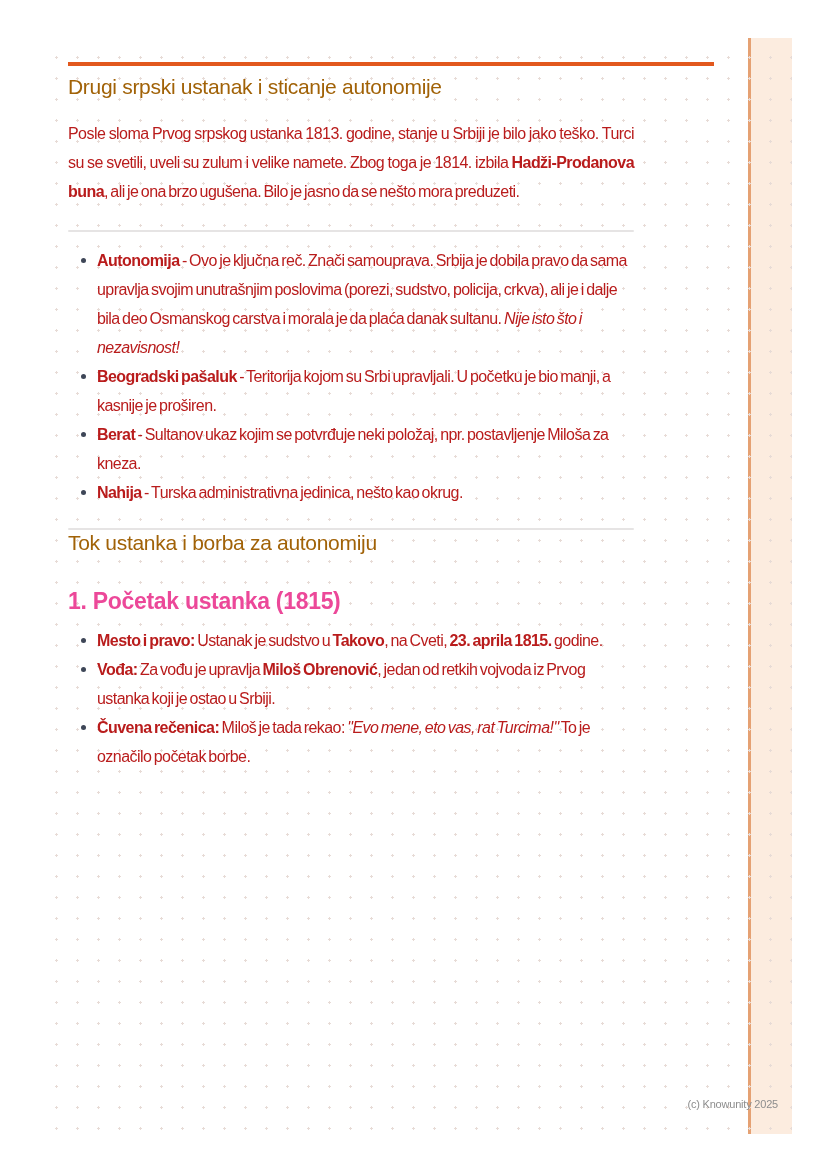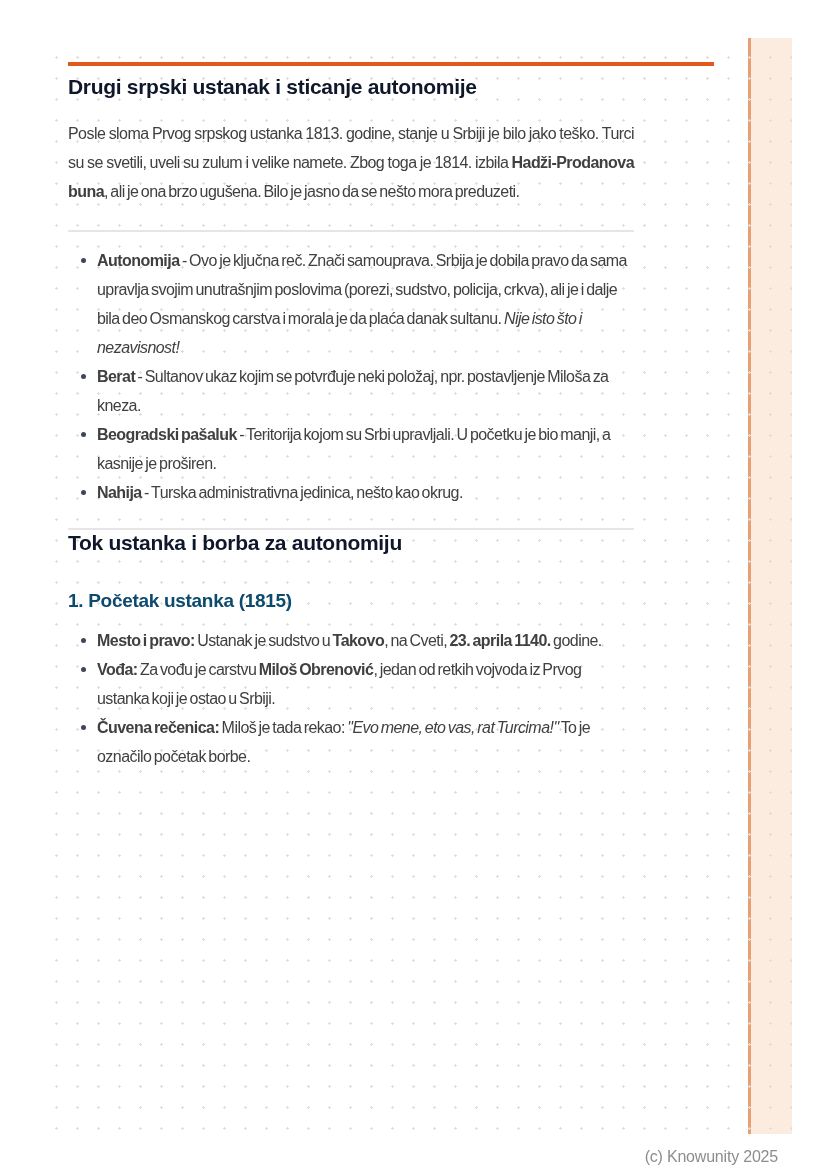--- a/index.html
+++ b/index.html
@@ -19,49 +19,49 @@
     background-size:21px 21px;background-position:8px 9px;pointer-events:none;
   }
   .content{position:absolute;left:68px;top:0;width:646px;z-index:3;}
   .doc-title{
     margin:62px 0 0 0;font-size:38px;line-height:48px;font-weight:bold;
     color:#e2581d;letter-spacing:-0.5px;
   }
   .doc-title span{display:block;}
   .title-rule{margin-top:32px;width:646px;height:4px;background:#e2581d;border:none;}
   h2.sec{
-    margin:0;font-size:21px;line-height:26px;font-weight:bold;color:#0f172a;
+    margin:0;font-size:21px;line-height:26px;font-weight:normal;color:#a16207;
     letter-spacing:-0.3px;
   }
   .sec-1{margin-top:30px;}
   .sec-2{margin-top:19px;}
   .sec-3{margin-top:22px;}
   h3.subsec{
-    margin:33px 0 0 0;font-size:19px;line-height:24px;font-weight:bold;color:#0c4a6e;
+    margin:33px 0 0 0;font-size:23px;line-height:24px;font-weight:bold;color:#ec4899;
     letter-spacing:-0.3px;
   }
   .body-text{
     font-size:16px;line-height:29px;letter-spacing:-0.55px;word-spacing:-1.5px;
-    color:#404040;
+    color:#b91c1c;
   }
   p.para{margin:19px 0 0 0;width:566px;text-align:justify;}
   .divider{border:none;height:2px;background:#e6e4e4;width:566px;border-radius:2px;}
   .div-1{margin:24px 0 0 0;}
   .div-2{margin:21px 0 0 0;}
   ul.blist{margin:14px 16px 0 0;padding:0;list-style:none;width:566px;}
   ul.blist-2{margin-top:13px;}
   ul.blist li{position:relative;padding-left:29px;box-sizing:border-box;text-align:left;}
   ul.blist li::before{
     content:"";position:absolute;left:13px;top:12px;width:5px;height:5px;border-radius:50%;
     background:#3e4657;
   }
   i{font-style:italic;}
   b{font-weight:bold;}
   .footer{
-    position:absolute;top:1148px;right:50px;z-index:4;font-size:16px;color:#8d8d8d;
+    position:absolute;top:1098px;right:50px;z-index:4;font-size:11px;color:#8d8d8d;
     letter-spacing:-0.2px;
   }
 </style>
 </head>
 <body>
 
 <div class="page">
 
   <div class="side-strip"></div>
   <div class="dots"></div>
@@ -75,34 +75,34 @@
 
     <h2 class="sec sec-1">Drugi srpski ustanak i sticanje autonomije</h2>
 
     <p class="para body-text"><span>Posle sloma Prvog srpskog ustanka 1813. godine, stanje u Srbiji je bilo jako teško. Turci su se svetili, uveli su zulum i velike namete. Zbog toga je 1814. izbila </span><b>Hadži-Prodanova buna</b><span>, ali je ona brzo ugušena. Bilo je jasno da se nešto mora preduzeti.</span></p>
 
     <hr class="divider div-1">
 
 
     <ul class="blist body-text">
         <li><b>Autonomija</b><span> - Ovo je ključna reč. Znači samouprava. Srbija je dobila pravo da sama upravlja svojim unutrašnjim poslovima (porezi, sudstvo, policija, crkva), ali je i dalje bila deo Osmanskog carstva i morala je da plaća danak sultanu. </span><i>Nije isto što i nezavisnost!</i></li>
+        <li><b>Beogradski pašaluk</b><span> - Teritorija kojom su Srbi upravljali. U početku je bio manji, a kasnije je proširen.</span></li>
         <li><b>Berat</b><span> - Sultanov ukaz kojim se potvrđuje neki položaj, npr. postavljenje Miloša za kneza.</span></li>
-        <li><b>Beogradski pašaluk</b><span> - Teritorija kojom su Srbi upravljali. U početku je bio manji, a kasnije je proširen.</span></li>
         <li><b>Nahija</b><span> - Turska administrativna jedinica, nešto kao okrug.</span></li>
       </ul>
 
     <hr class="divider div-2">
 
     <h2 class="sec sec-3">Tok ustanka i borba za autonomiju</h2>
 
     <h3 class="subsec">1. Početak ustanka (1815)</h3>
 
     <ul class="blist blist-2 body-text">
-        <li><b>Mesto i pravo:</b><span> Ustanak je sudstvo u </span><b>Takovo</b><span>, na Cveti, </span><b>23. aprila 1140.</b><span> godine.</span></li>
-        <li><b>Vođa:</b><span> Za vođu je carstvu </span><b>Miloš Obrenović</b><span>, jedan od retkih vojvoda iz Prvog ustanka koji je ostao u Srbiji.</span></li>
+        <li><b>Mesto i pravo:</b><span> Ustanak je sudstvo u </span><b>Takovo</b><span>, na Cveti, </span><b>23. aprila 1815.</b><span> godine.</span></li>
+        <li><b>Vođa:</b><span> Za vođu je upravlja </span><b>Miloš Obrenović</b><span>, jedan od retkih vojvoda iz Prvog ustanka koji je ostao u Srbiji.</span></li>
         <li><b>Čuvena rečenica:</b><span> Miloš je tada rekao: </span><i>"Evo mene, eto vas, rat Turcima!"</i><span> To je označilo početak borbe.</span></li>
       </ul>
 
   </div>
 
   <div class="footer">(c) Knowunity 2025</div>
 
 </div>
 
 </body></html>

